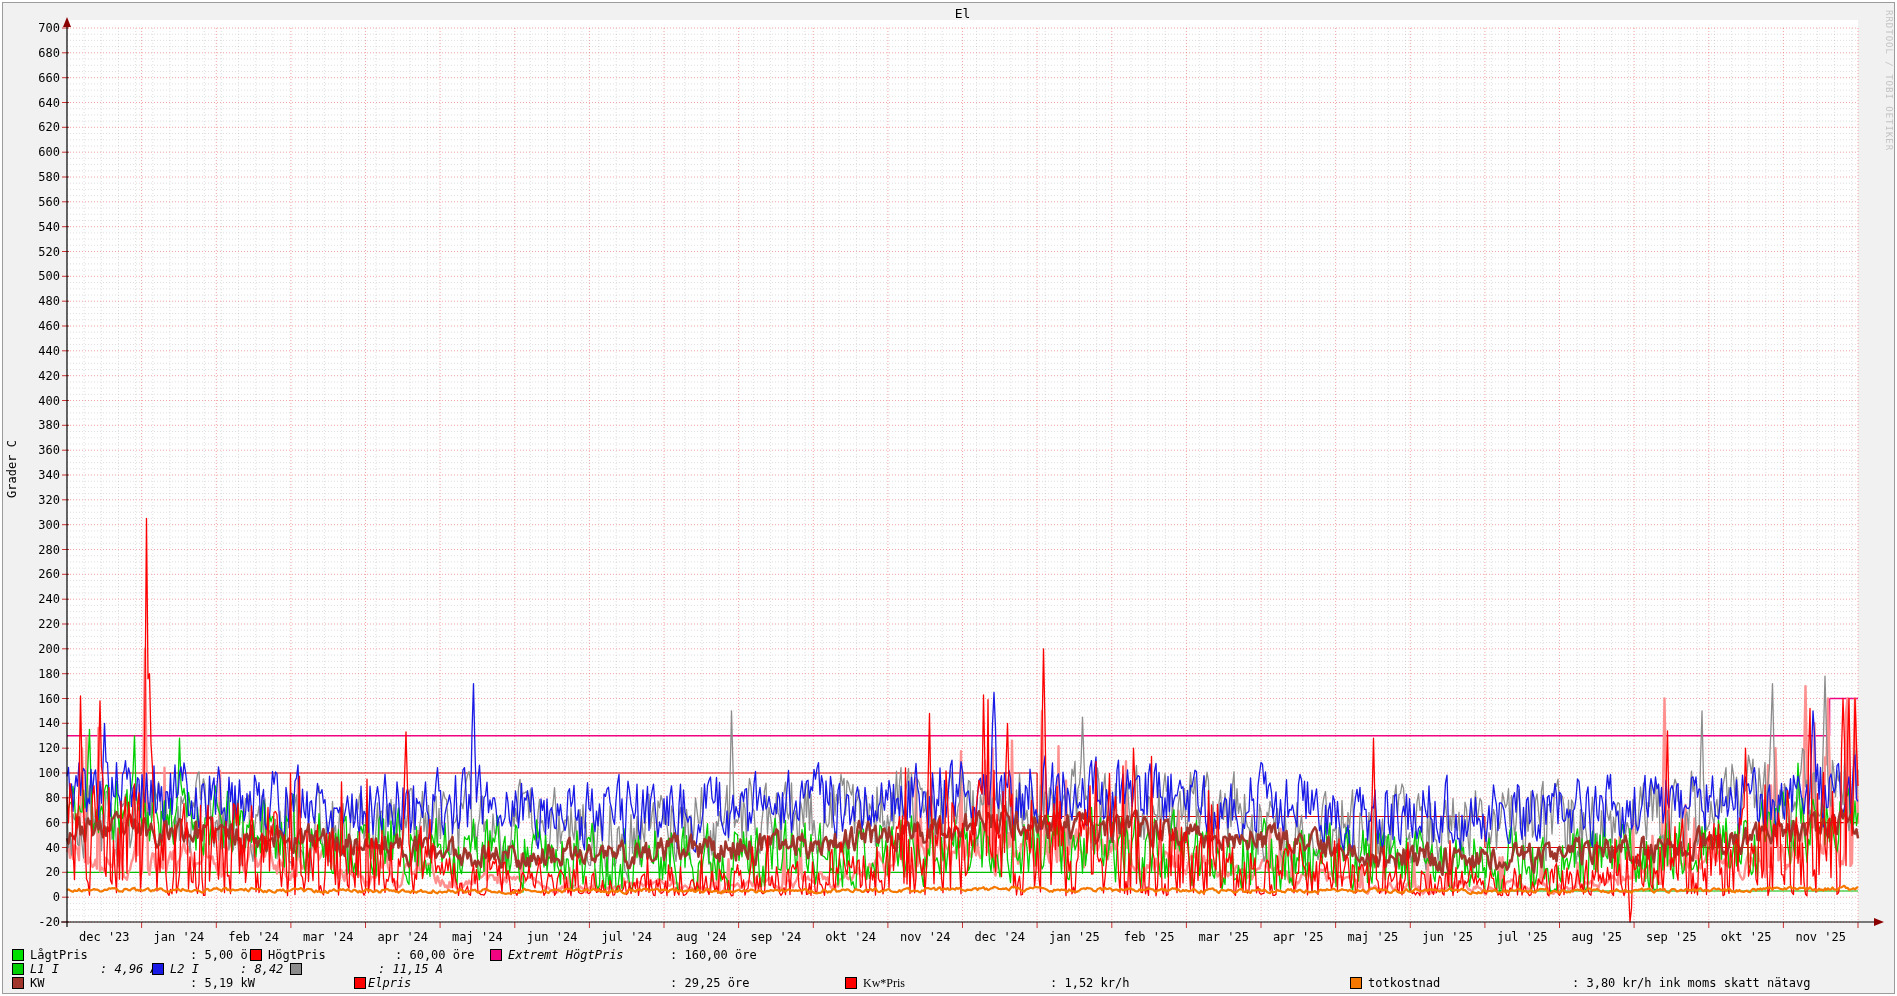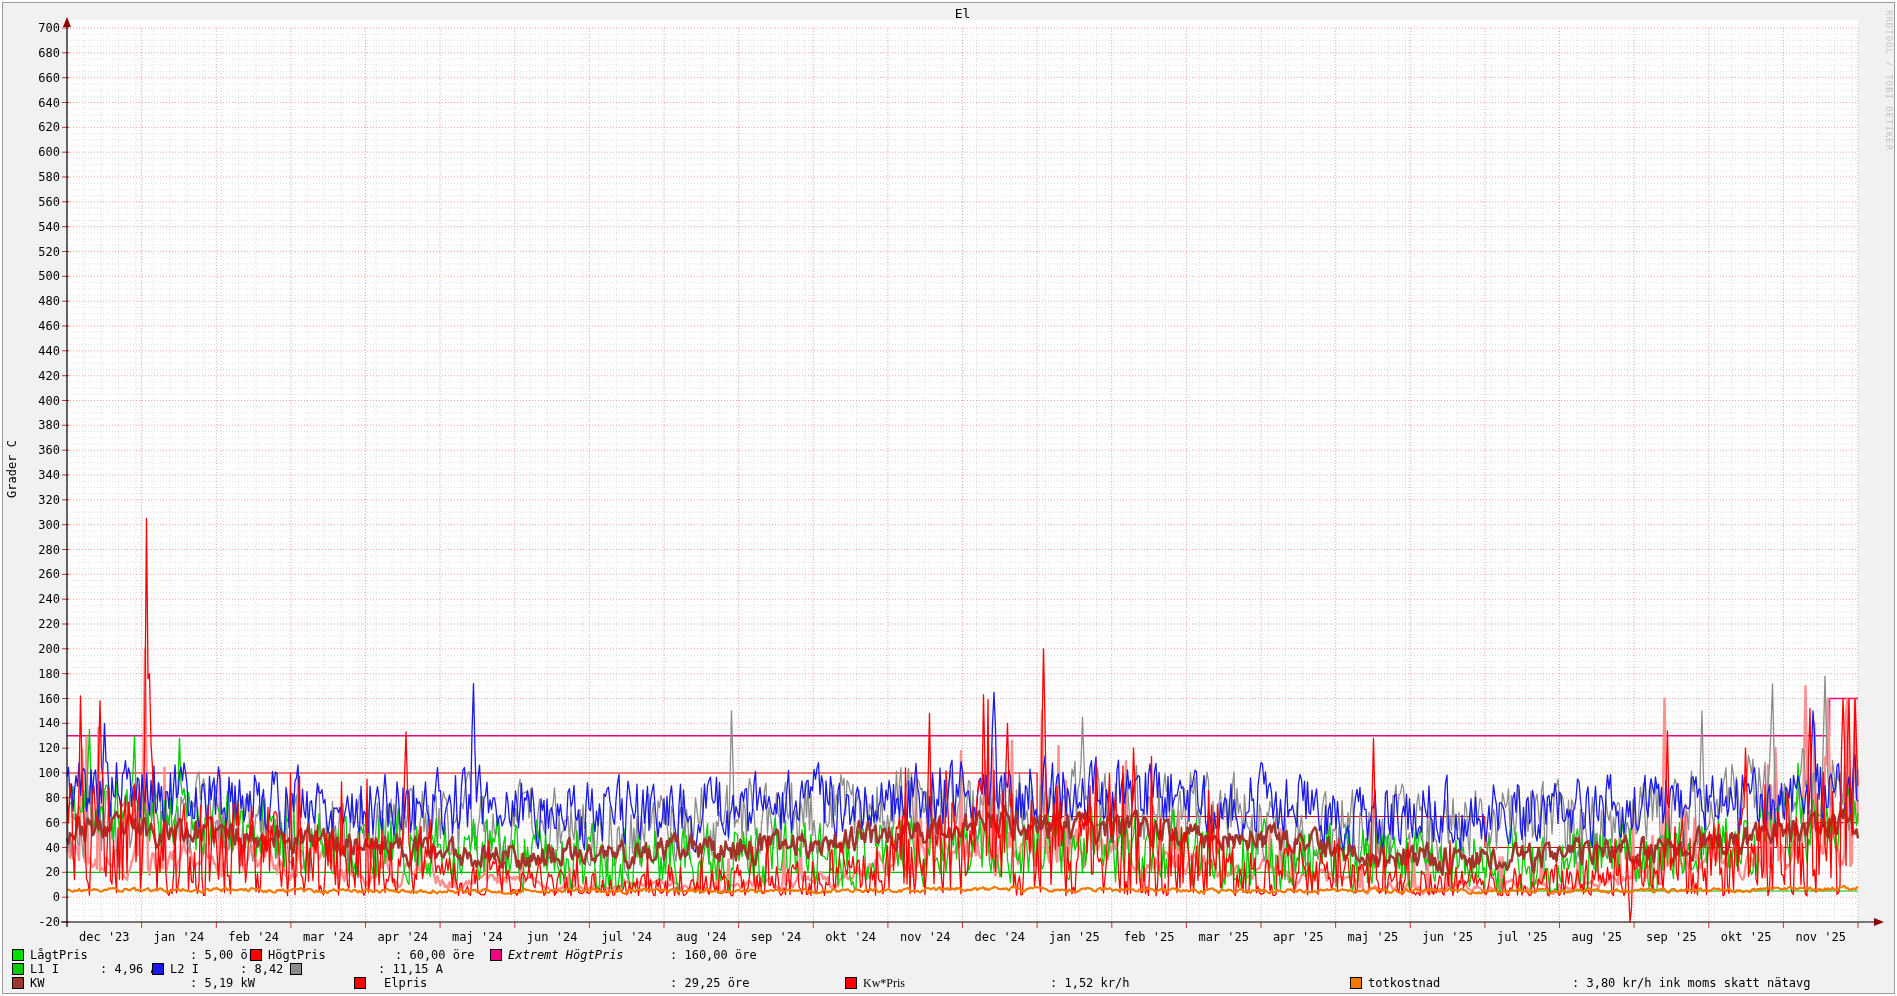--- a/index.html
+++ b/index.html
@@ -25,21 +25,21 @@
     transform:rotate(-90deg);transform-origin:center;
     text-align:center;font-size:12px;color:#000;
   }
   #watermark{
     position:absolute;right:3px;top:10px;
     writing-mode:vertical-rl;
     font-size:9px;letter-spacing:1px;color:#c4c4c4;
   }
   .legend-row{position:absolute;left:0;width:1890px;height:14px;font-size:12px;color:#000;}
   #legend-row-1{top:948px;}
-  #legend-row-2{top:962px;}
+  #legend-row-2{top:962px;font-style:italic;}
   #legend-row-3{top:976px;}
   .legend-swatch{
     position:absolute;width:10px;height:10px;top:1px;
     border:1px solid #000;
   }
   .legend-label,.legend-value{position:absolute;top:0;white-space:pre;}
 </style>
 </head>
 <body>
 
@@ -151,21 +151,21 @@
       <span class="legend-value" style="left: 240px;">: 8,42 A</span>
       <span class="legend-swatch" style="left: 290px; background: rgb(140, 140, 140);"></span>
       <span class="legend-label" style="left: 308px; margin-top: 32px;">L3 I</span>
       <span class="legend-value" style="left: 378px;">: 11,15 A</span>
     </div>
   <div id="legend-row-3" class="legend-row">
       <span class="legend-swatch" style="left: 12px; background: rgb(160, 53, 43);"></span>
       <span class="legend-label" style="left: 30px;">KW</span>
       <span class="legend-value" style="left: 190px;">: 5,19 kW</span>
       <span class="legend-swatch" style="left: 354px; background: rgb(255, 0, 0);"></span>
-      <span class="legend-label" style="left: 384px;">Elpris</span>
+      <span class="legend-label" style="left: 368px; font-style: italic;">Elpris</span>
       <span class="legend-value" style="left: 670px;">: 29,25 öre</span>
       <span class="legend-swatch" style="left: 845px; background: rgb(255, 0, 0);"></span>
       <span class="legend-label" style="left: 863px; font-family: Liberation Serif, serif;">Kw*Pris</span>
       <span class="legend-value" style="left: 1050px;">: 1,52 kr/h</span>
       <span class="legend-swatch" style="left: 1350px; background: rgb(245, 121, 0);"></span>
       <span class="legend-label" style="left: 1368px;">totkostnad</span>
       <span class="legend-value" style="left: 1572px;">: 3,80 kr/h ink moms skatt nätavg</span>
     </div>
 </div>
 

